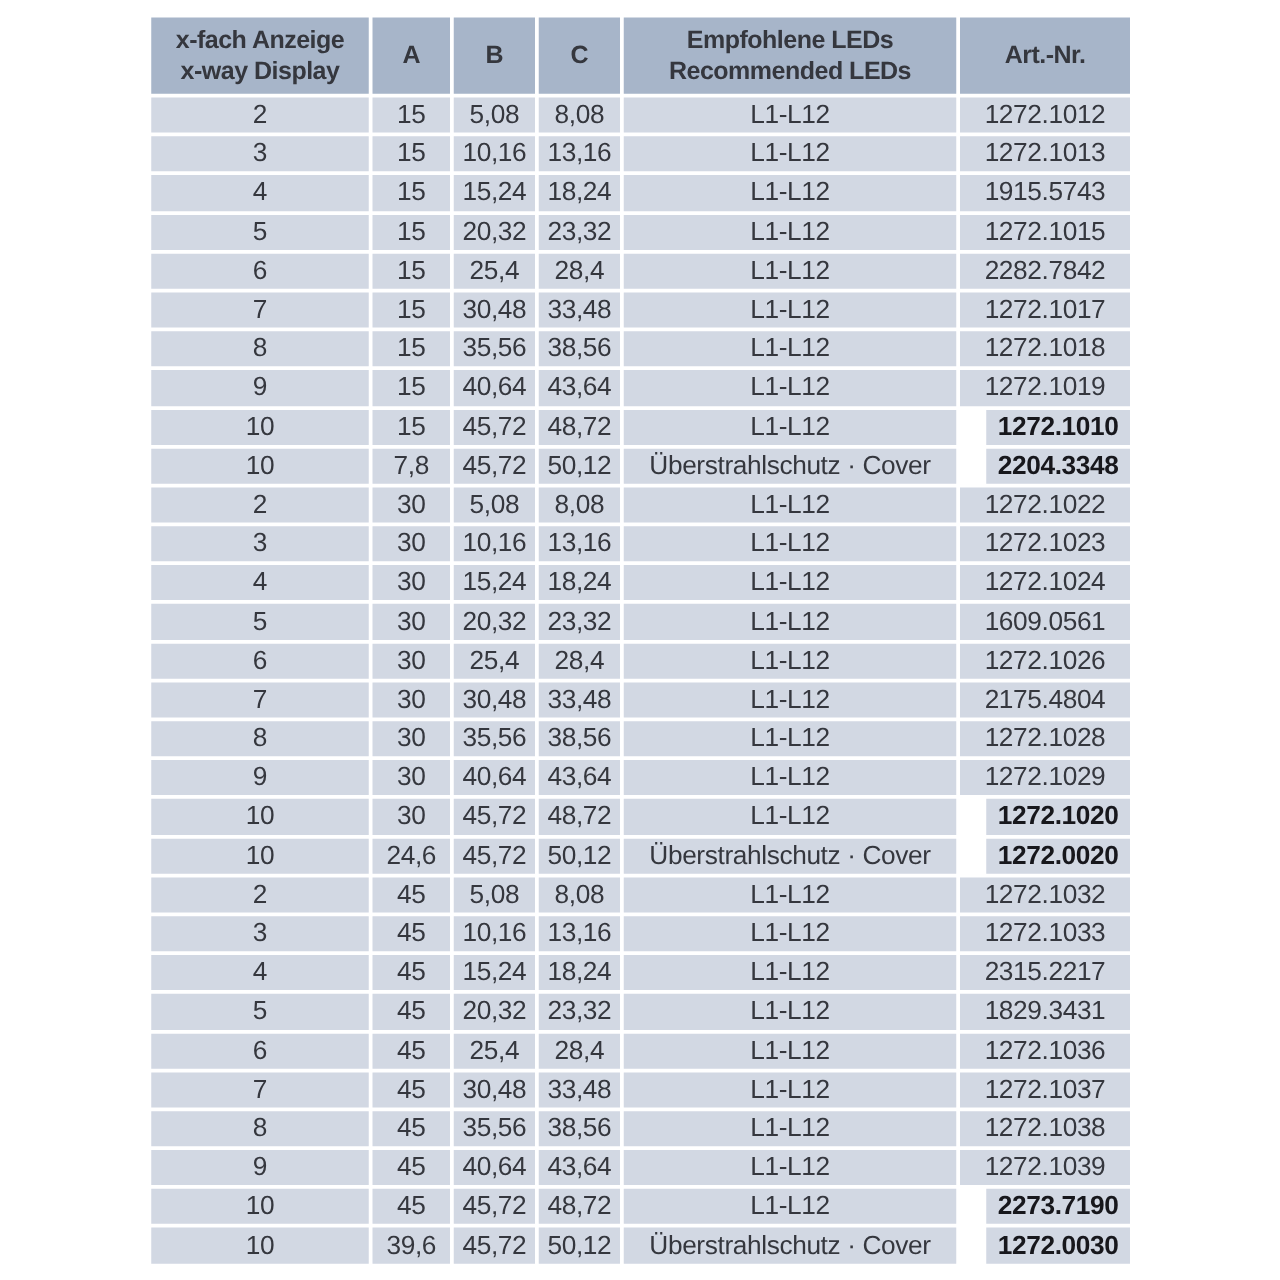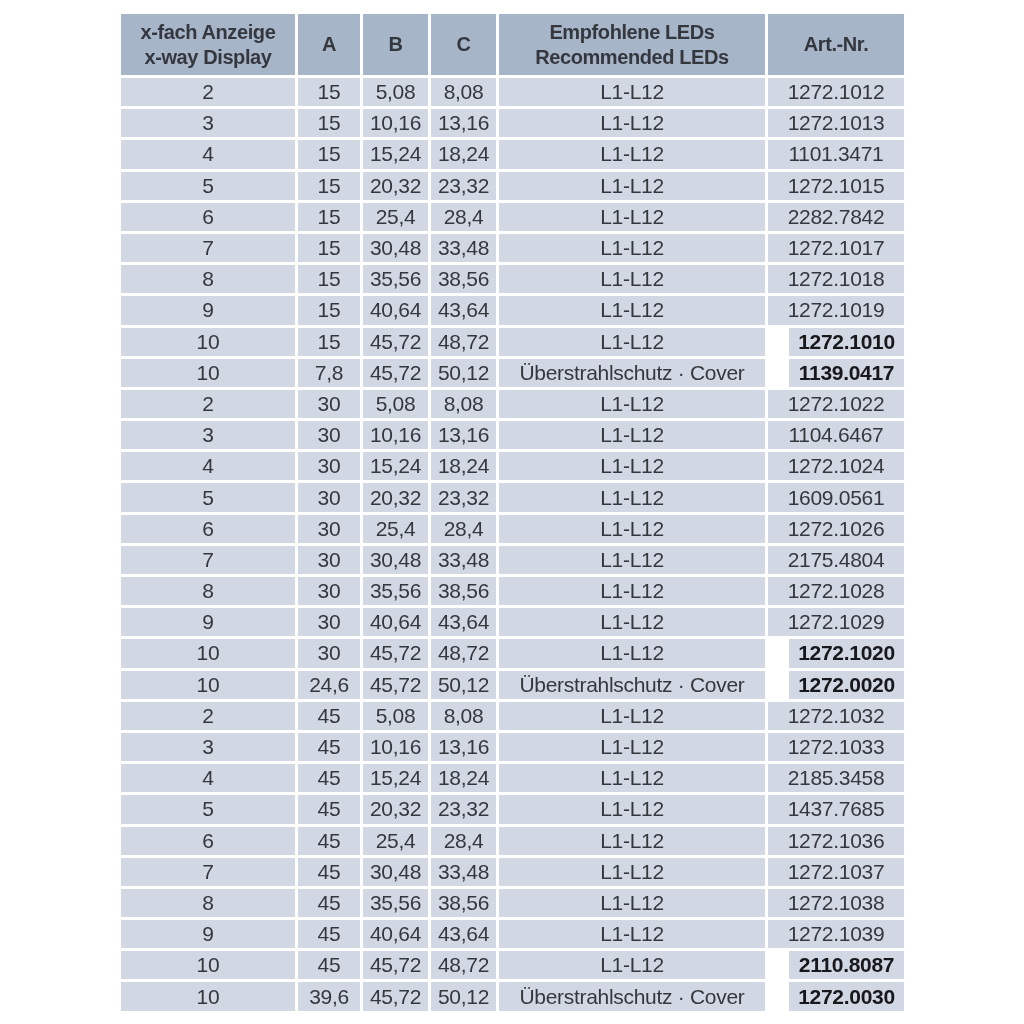--- a/index.html
+++ b/index.html
@@ -93,21 +93,21 @@
       <div class="cell body">15</div>
       <div class="cell body">10,16</div>
       <div class="cell body">13,16</div>
       <div class="cell body">L1-L12</div>
       <div class="cell body">1272.1013</div>
       <div class="cell body">4</div>
       <div class="cell body">15</div>
       <div class="cell body">15,24</div>
       <div class="cell body">18,24</div>
       <div class="cell body">L1-L12</div>
-      <div class="cell body">1101.3471</div>
+      <div class="cell body">1915.5743</div>
       <div class="cell body">5</div>
       <div class="cell body">15</div>
       <div class="cell body">20,32</div>
       <div class="cell body">23,32</div>
       <div class="cell body">L1-L12</div>
       <div class="cell body">1272.1015</div>
       <div class="cell body">6</div>
       <div class="cell body">15</div>
       <div class="cell body">25,4</div>
       <div class="cell body">28,4</div>
@@ -135,33 +135,33 @@
       <div class="cell body">15</div>
       <div class="cell body">45,72</div>
       <div class="cell body">48,72</div>
       <div class="cell body">L1-L12</div>
       <div class="cell body bold-art">1272.1010</div>
       <div class="cell body">10</div>
       <div class="cell body">7,8</div>
       <div class="cell body">45,72</div>
       <div class="cell body">50,12</div>
       <div class="cell body">Überstrahlschutz · Cover</div>
-      <div class="cell body bold-art">1139.0417</div>
+      <div class="cell body bold-art">2204.3348</div>
       <div class="cell body">2</div>
       <div class="cell body">30</div>
       <div class="cell body">5,08</div>
       <div class="cell body">8,08</div>
       <div class="cell body">L1-L12</div>
       <div class="cell body">1272.1022</div>
       <div class="cell body">3</div>
       <div class="cell body">30</div>
       <div class="cell body">10,16</div>
       <div class="cell body">13,16</div>
       <div class="cell body">L1-L12</div>
-      <div class="cell body">1104.6467</div>
+      <div class="cell body">1272.1023</div>
       <div class="cell body">4</div>
       <div class="cell body">30</div>
       <div class="cell body">15,24</div>
       <div class="cell body">18,24</div>
       <div class="cell body">L1-L12</div>
       <div class="cell body">1272.1024</div>
       <div class="cell body">5</div>
       <div class="cell body">30</div>
       <div class="cell body">20,32</div>
       <div class="cell body">23,32</div>
@@ -213,27 +213,27 @@
       <div class="cell body">45</div>
       <div class="cell body">10,16</div>
       <div class="cell body">13,16</div>
       <div class="cell body">L1-L12</div>
       <div class="cell body">1272.1033</div>
       <div class="cell body">4</div>
       <div class="cell body">45</div>
       <div class="cell body">15,24</div>
       <div class="cell body">18,24</div>
       <div class="cell body">L1-L12</div>
-      <div class="cell body">2185.3458</div>
+      <div class="cell body">2315.2217</div>
       <div class="cell body">5</div>
       <div class="cell body">45</div>
       <div class="cell body">20,32</div>
       <div class="cell body">23,32</div>
       <div class="cell body">L1-L12</div>
-      <div class="cell body">1437.7685</div>
+      <div class="cell body">1829.3431</div>
       <div class="cell body">6</div>
       <div class="cell body">45</div>
       <div class="cell body">25,4</div>
       <div class="cell body">28,4</div>
       <div class="cell body">L1-L12</div>
       <div class="cell body">1272.1036</div>
       <div class="cell body">7</div>
       <div class="cell body">45</div>
       <div class="cell body">30,48</div>
       <div class="cell body">33,48</div>
@@ -249,21 +249,21 @@
       <div class="cell body">45</div>
       <div class="cell body">40,64</div>
       <div class="cell body">43,64</div>
       <div class="cell body">L1-L12</div>
       <div class="cell body">1272.1039</div>
       <div class="cell body">10</div>
       <div class="cell body">45</div>
       <div class="cell body">45,72</div>
       <div class="cell body">48,72</div>
       <div class="cell body">L1-L12</div>
-      <div class="cell body bold-art">2110.8087</div>
+      <div class="cell body bold-art">2273.7190</div>
       <div class="cell body">10</div>
       <div class="cell body">39,6</div>
       <div class="cell body">45,72</div>
       <div class="cell body">50,12</div>
       <div class="cell body">Überstrahlschutz · Cover</div>
       <div class="cell body bold-art">1272.0030</div>
     </div>
 </div>
 
 </body></html>

